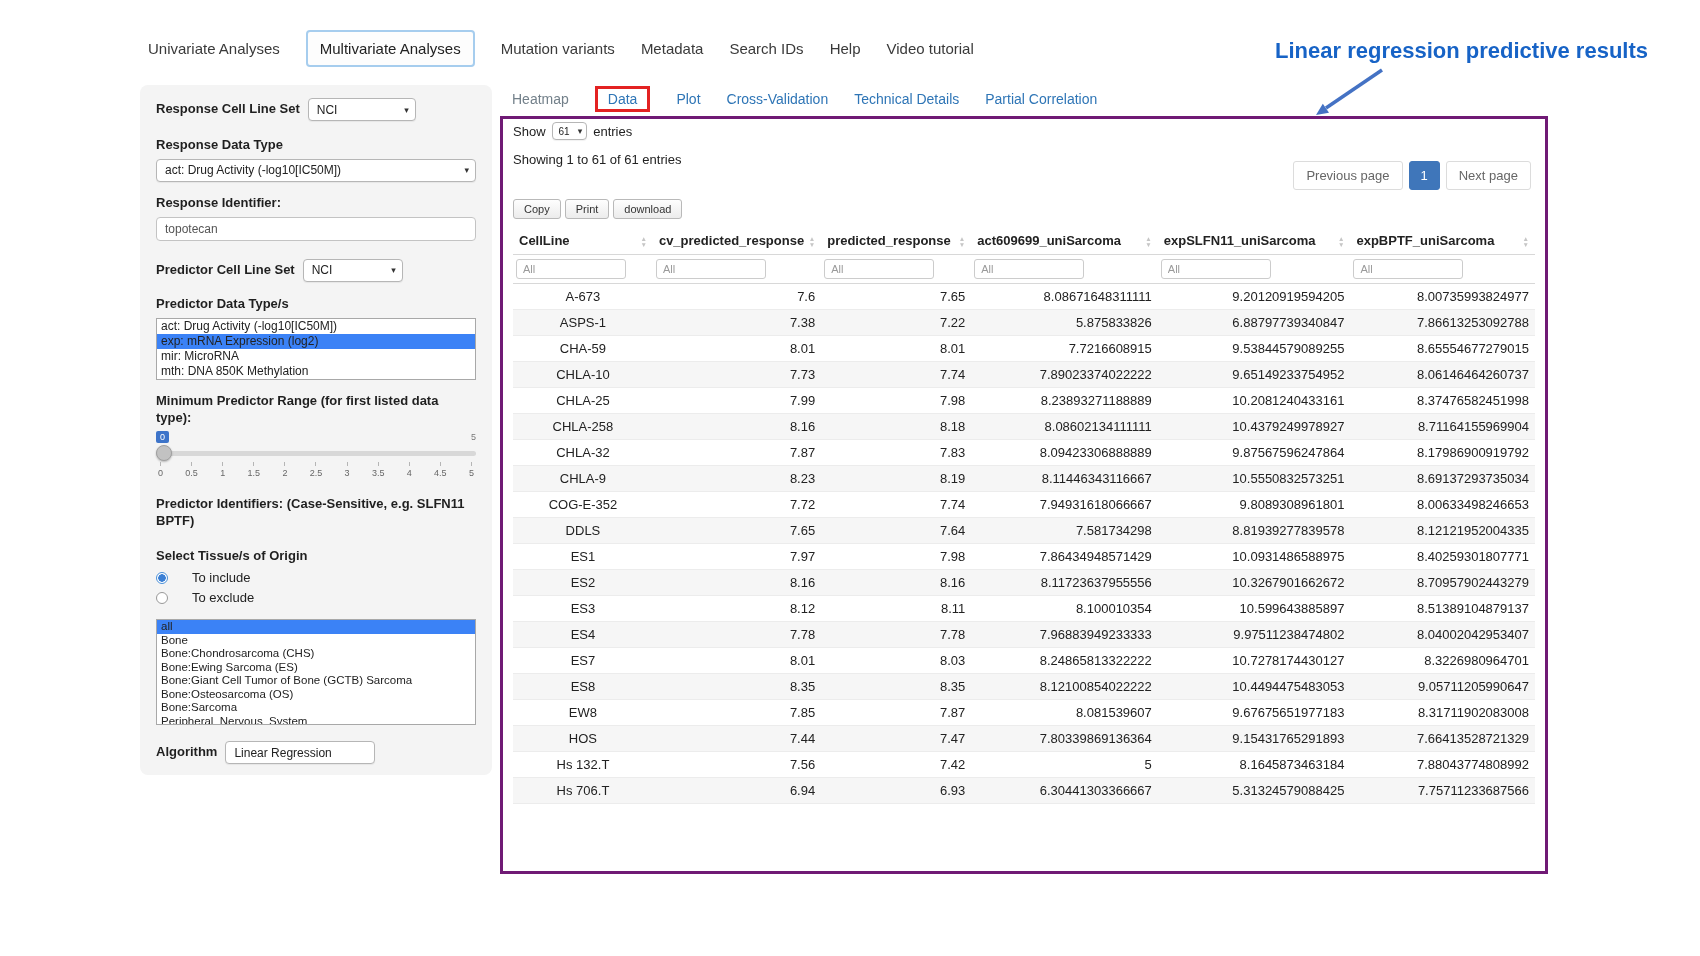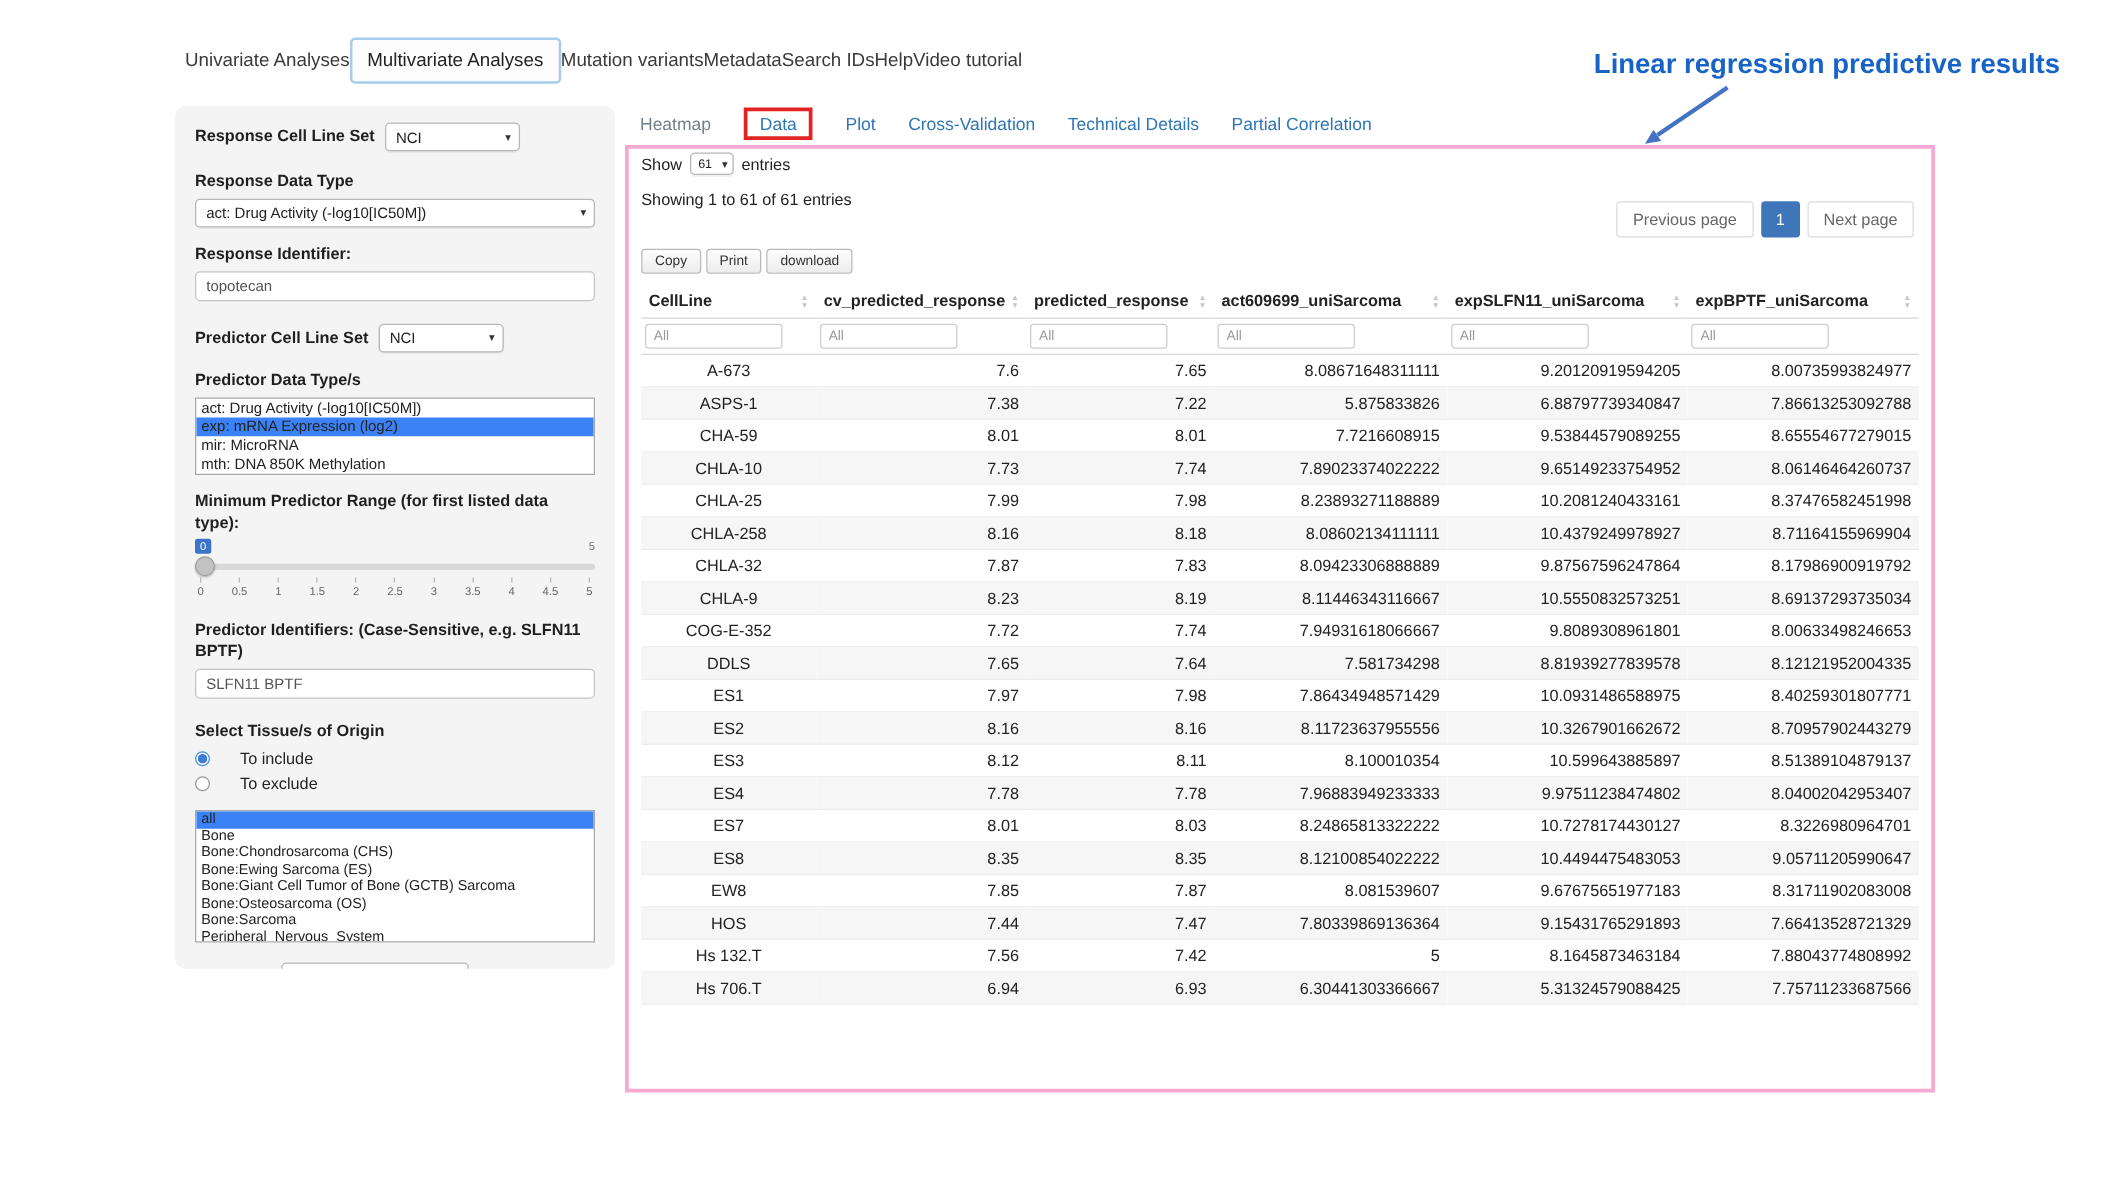--- a/index.html
+++ b/index.html
@@ -4,21 +4,21 @@
 <style>
   * { box-sizing: border-box; }
   body {
     margin: 0; width: 1700px; height: 956px; position: relative;
     background: #ffffff; overflow: hidden;
     font-family: "Liberation Sans", sans-serif; color: #222;
   }
 
   
   .top-nav { position: absolute; left: 148px; top: 28px; height: 40px;
-    display: flex; align-items: center; }
+    display: flex; align-items: center; gap: 26px; }
   .nav-item { font-size: 15px; color: #3a3a3a; white-space: nowrap; cursor: default; }
   .nav-item.active { border: 2px solid #a6cdee; background: #fdfdfd;
     padding: 8px 12px; border-radius: 4px; color: #222; }
 
   
   .annotation-title { position: absolute; left: 1168px; top: 38px; width: 480px;
     font-size: 22px; font-weight: 700; color: #1763c6; text-align: right; }
   .annotation-arrow { position: absolute; left: 1300px; top: 66px; }
 
   
@@ -70,21 +70,21 @@
     background: radial-gradient(circle, #3b7fd4 0 3.5px, #fff 4px); }
 
   
   .panel-tabs { position: absolute; left: 512px; top: 84px; height: 30px;
     display: flex; align-items: center; gap: 26px; font-size: 14px; }
   .tab { color: #2e75b6; white-space: nowrap; cursor: default; }
   .tab.muted { color: #73808a; }
   .tab.red-frame { border: 3px solid #e32222; padding: 2px 10px; }
 
   .main-box { position: absolute; left: 500px; top: 116px; width: 1048px; height: 758px;
-    border: 3px solid #f9a8d4; background: #fff; }
+    border: 3px solid #701a75; background: #fff; }
   .show-entries { position: absolute; top: 3px; left: 10px; display: flex;
     align-items: center; gap: 6px; font-size: 13px; color: #222; }
   .showing-text { position: absolute; top: 33px; left: 10px; font-size: 13px; color: #222; }
   .pagination { position: absolute; top: 42px; right: 14px; display: flex; align-items: center; }
   .pg-btn { border: 1px solid #dcdcdc; background: #fff; color: #666; font-size: 13px;
     padding: 6px 12px; border-radius: 3px; font-family: inherit; }
   .pg-num { background: #3f76ba; color: #fff; border: 1px solid #3f76ba; font-size: 13px;
     padding: 6px 11px; border-radius: 3px; margin: 0 6px; font-family: inherit; }
   .toolbar { position: absolute; top: 80px; left: 10px; display: flex; gap: 4px; }
   .tbtn { border: 1px solid #b9b9b9; background: linear-gradient(#fefefe, #ececec);
@@ -185,21 +185,20 @@
           <span class="tick">3.5</span>
           <span class="tick">4</span>
           <span class="tick">4.5</span>
           <span class="tick">5</span>
         </div>
     </div>
   </div>
 
   <div class="grp">
     <div class="lbl">Predictor Identifiers: (Case-Sensitive, e.g. SLFN11 BPTF)</div>
-    <input class="tinput" value="SLFN11 BPTF" style="">
   </div>
 
   <div class="grp mt18">
     <div class="lbl">Select Tissue/s of Origin</div>
     <div class="radio-row">
       <span class="radio checked"></span>
       <span class="radio-lbl">To include</span>
     </div>
     <div class="radio-row">
       <span class="radio"></span>

